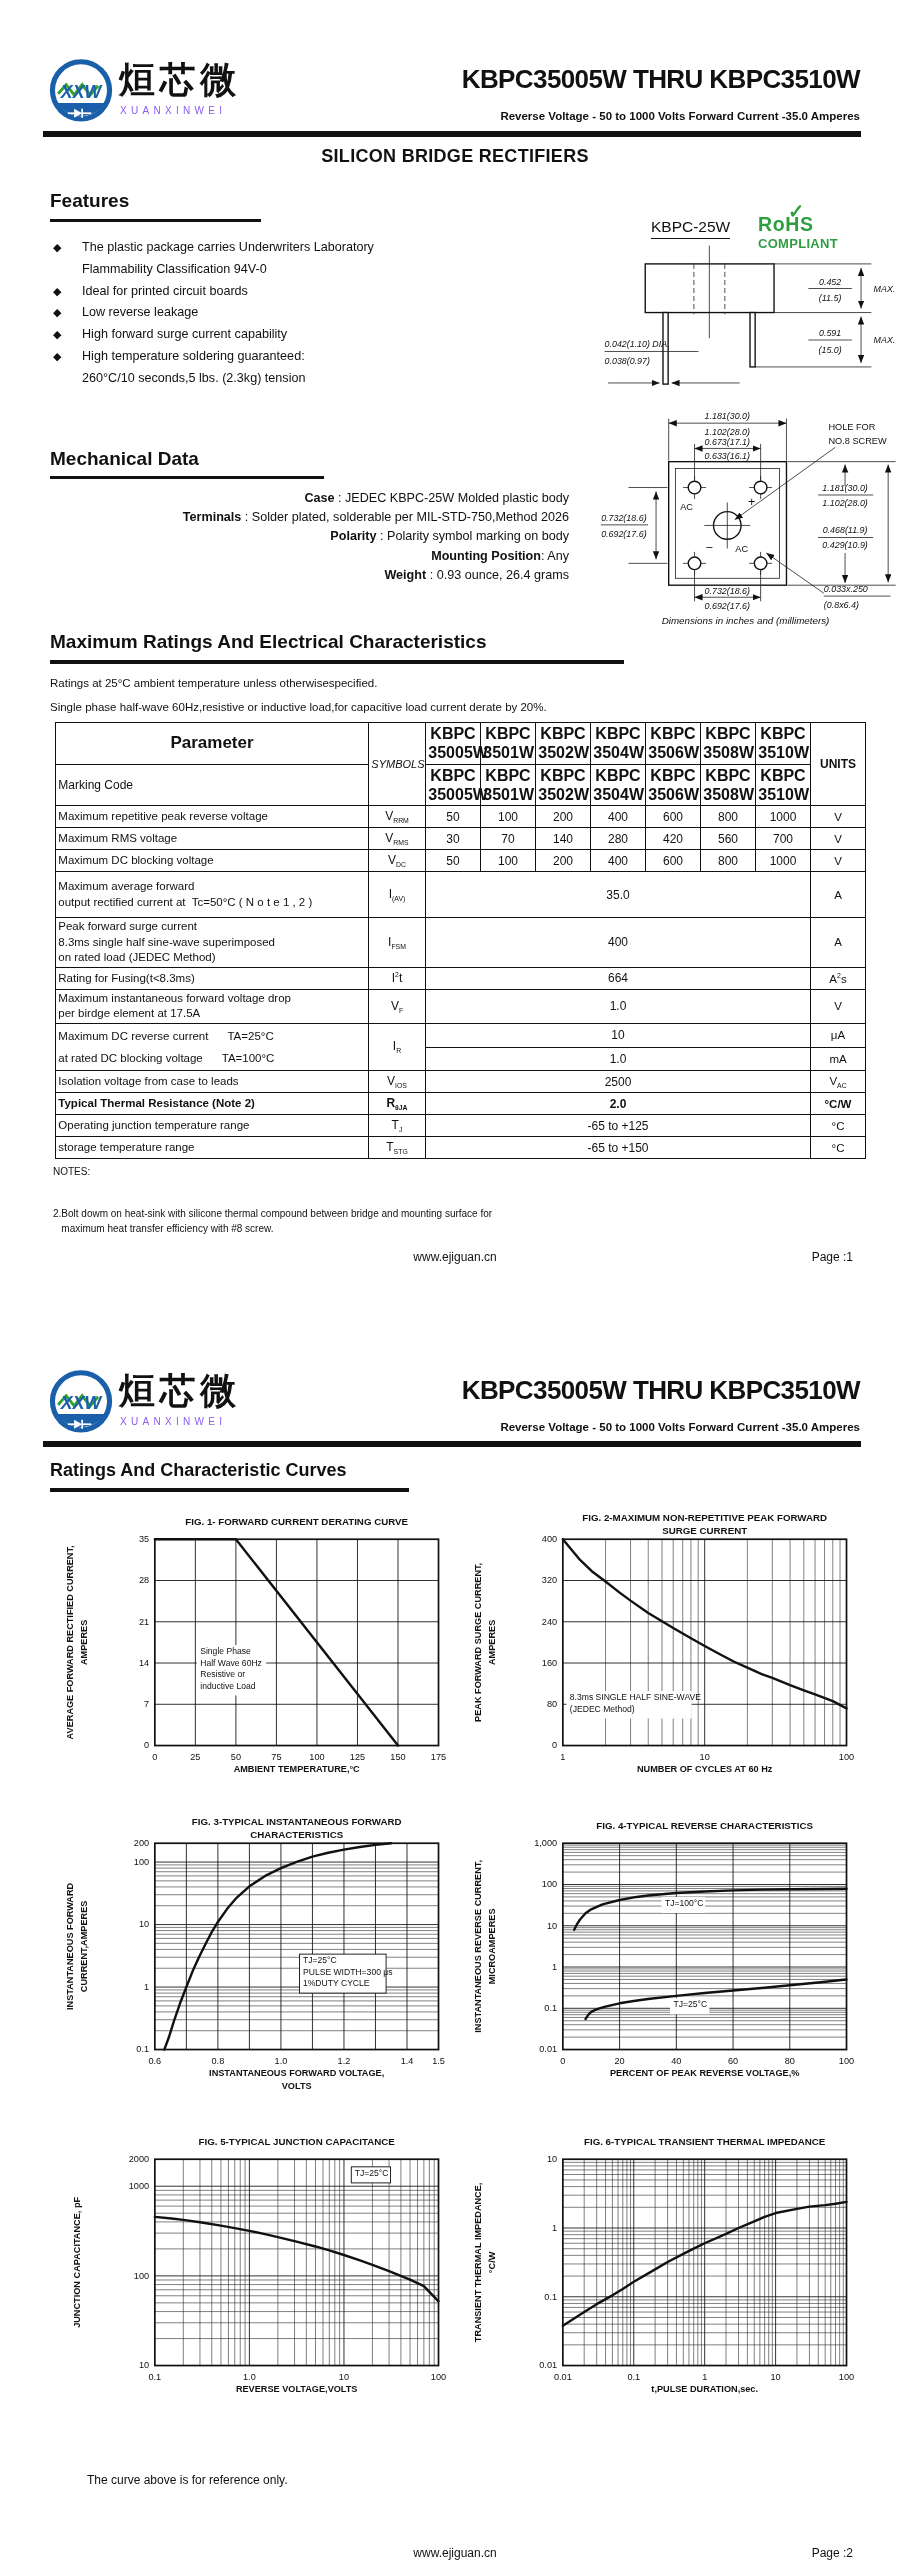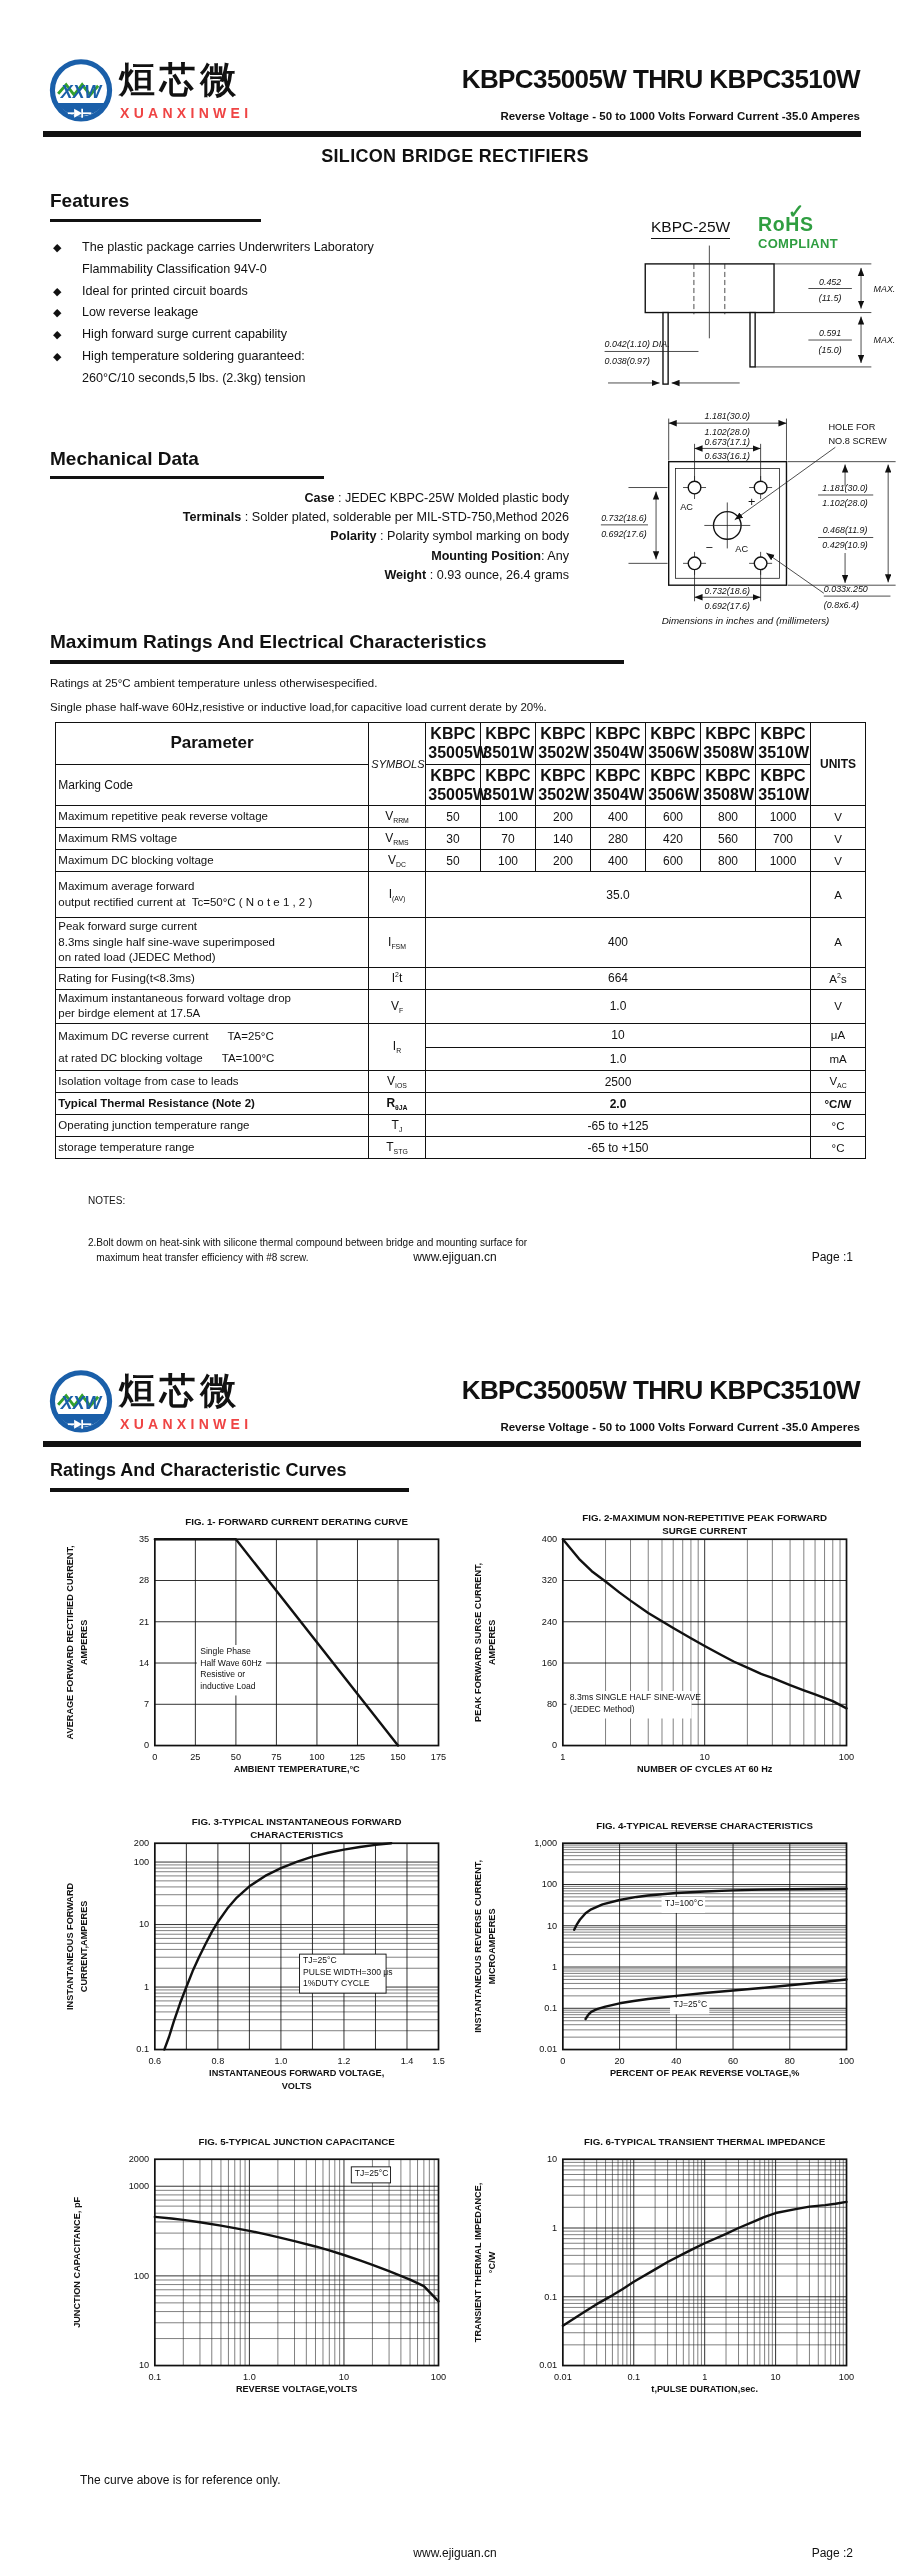--- a/index.html
+++ b/index.html
@@ -4,21 +4,21 @@
 <style>
   html,body{margin:0;padding:0;background:#e8e8e8;}
   .doc{position:relative;width:910px;height:2576px;background:#ffffff;margin:0 auto;
        font-family:"Liberation Sans",sans-serif;color:#111;}
   .page{position:absolute;left:0;width:910px;height:1288px;background:#fff;overflow:hidden;}
   .abs{position:absolute;}
   .rule{position:absolute;background:#111;}
   
   .logo{width:195px;height:75px;}
   .logo-cn{position:absolute;left:70px;top:-1.1px;font-size:36px;font-weight:bold;letter-spacing:4.6px;color:#111;}
-  .logo-latin{position:absolute;left:71px;top:48px;font-size:14px;letter-spacing:4.3px;color:#ef4444;font-weight:bold;}
+  .logo-latin{position:absolute;left:71px;top:48px;font-size:10px;letter-spacing:4.3px;color:#8b5cf6;font-weight:normal;}
   .page-title{font-size:26px;font-weight:bold;text-align:right;letter-spacing:-0.6px;}
   .page-subtitle{font-size:11.5px;font-weight:bold;text-align:right;}
   .doc-title{font-size:18px;font-weight:bold;text-align:center;letter-spacing:0.3px;}
   .sect-h{font-weight:bold;font-size:19px;}
   .sect-h2{font-weight:bold;font-size:18px;}
   
   .feat-line{display:flex;margin-bottom:5.2px;font-size:12.6px;line-height:16.6px;}
   .feat-bullet{width:29px;font-size:11px;flex:0 0 29px;}
   
   .pkg-name{font-size:15.5px;font-weight:normal;border-bottom:1.7px solid #111;padding-bottom:1.7px;}
@@ -414,21 +414,21 @@
           </tr>
           <tr style="height: 22px;">
             <td class="param">storage temperature range</td>
             <td class="sym">T<sub>STG</sub></td>
             <td class="val" colspan="7">-65 to +150</td>
             <td class="unit">°C</td>
           </tr>
         </tbody>
     </table>
 
-    <div class="abs notes" style="left:53px;top:1165px;width:688px;margin-left:35px;">
+    <div class="abs notes" style="left:53px;top:1136px;width:688px;">
       <div>NOTES:</div>
       <div><div>2.Bolt dowm on heat-sink with silicone thermal compound between bridge and mounting surface for</div><div>   maximum heat transfer efficiency with #8 screw.</div></div>
     </div>
 
     <div class="abs footer-url" style="top:1250px;">www.ejiguan.cn</div>
     <div class="abs footer-page" style="right:57px;top:1250px;">Page :1</div>
   </section>
 
   <section class="page" style="top:1288px;">
 
@@ -811,19 +811,19 @@
           <text x="155" y="183" class="tick" text-anchor="end">1</text>
           <text x="155" y="63" class="tick" text-anchor="end">10</text>
           <text x="412.5" y="34" class="ctitle" text-anchor="middle">FIG. 6-TYPICAL TRANSIENT THERMAL IMPEDANCE</text>
           <text x="412.5" y="464" class="clabel" text-anchor="middle">t,PULSE DURATION,sec.</text>
           <text x="22" y="238" class="clabel" text-anchor="middle" transform="rotate(-90 22 238)">TRANSIENT THERMAL IMPEDANCE,</text>
           <text x="46" y="238" class="clabel" text-anchor="middle" transform="rotate(-90 46 238)">°C/W</text>
           <path d="M165.0,348.4 L202.3,324.6 L224.0,310.9 L251.5,295.5 L269.6,284.3 L288.8,271.9 L326.0,250.2 L347.8,237.4 L375.2,223.2 L393.3,214.1 L412.5,204.6 L449.8,188.3 L471.5,178.0 L499.0,166.4 L517.1,158.6 L536.3,151.9 L573.5,144.5 L595.3,140.6 L622.7,138.1 L640.8,135.7 L660.0,132.4" class="curve"></path>
         </svg>
     </div>
 
-    <div class="abs footnote" style="left:80px;top:1185px;">The curve above is for reference only.</div>
+    <div class="abs footnote" style="left:87px;top:1185px;">The curve above is for reference only.</div>
 
     <div class="abs footer-url" style="top:1258px;">www.ejiguan.cn</div>
     <div class="abs footer-page" style="right:57px;top:1258px;">Page :2</div>
   </section>
 </div>
 
 
 </body></html>

